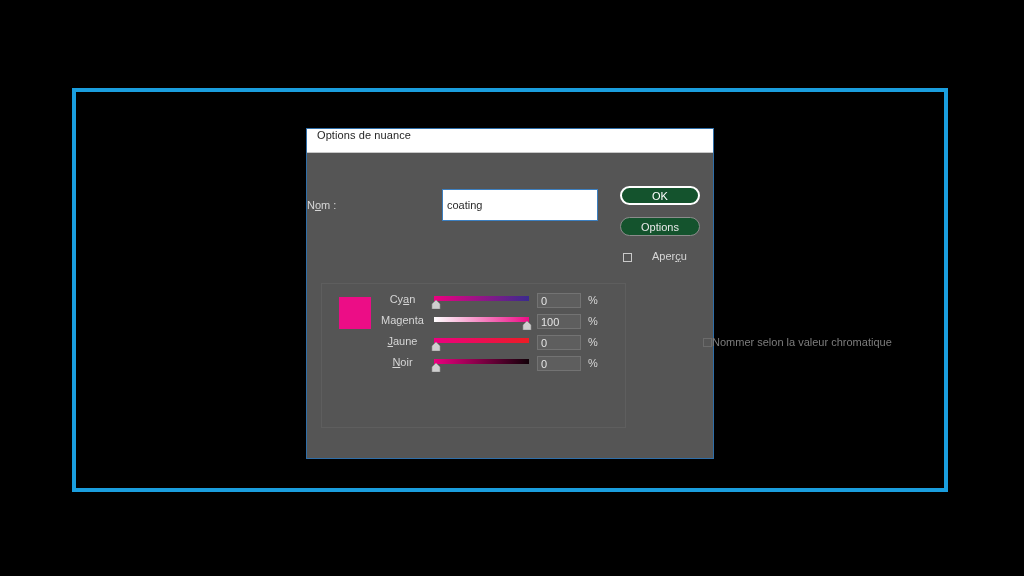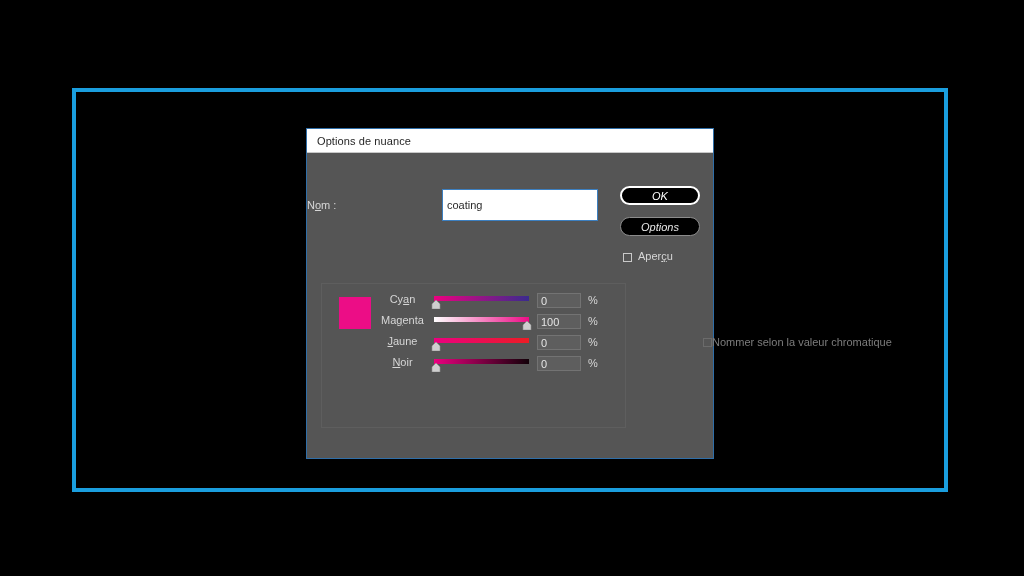--- a/index.html
+++ b/index.html
@@ -42,21 +42,21 @@
     border: 1px solid #2f6ea8;
     background: #535353;
     box-shadow: 0 0 0 1px rgba(0,0,0,0.35);
   }
 
   .dialog-titlebar {
     height: 24px;
     background: #ffffff;
     border-bottom: 1px solid #c8c8c8;
     display: flex;
-    align-items: center;
+    align-items: flex-start;
     padding: 0 0 0 10px;
     box-sizing: border-box;
   }
   .dialog-title {
     font-size: 11px;
     color: #262626;
     letter-spacing: 0.1px;
   }
 
   .dialog-body {
@@ -186,34 +186,33 @@
   .btn {
     width: 80px;
     height: 19px;
     border-radius: 10px;
     box-sizing: border-box;
     display: flex;
     align-items: center;
     justify-content: center;
     font-size: 11px;
     color: #e8e8e8;
-    background: #000000;
+    background: #14532d;
     border: 1px solid #8c8c8c;
     margin-bottom: 12px;
     user-select: none;
-    font-style: italic;
   }
   .btn-default {
     border: 2px solid #ffffff;
     color: #ffffff;
   }
   .row-apercu {
     display: flex;
     align-items: flex-end;
-    gap: 6px;
+    gap: 20px;
     margin-top: 14px;
     padding-left: 3px;
   }
 
   
   .color-panel {
     position: absolute;
     left: 14px;
     top: 130px;
     width: 305px;

